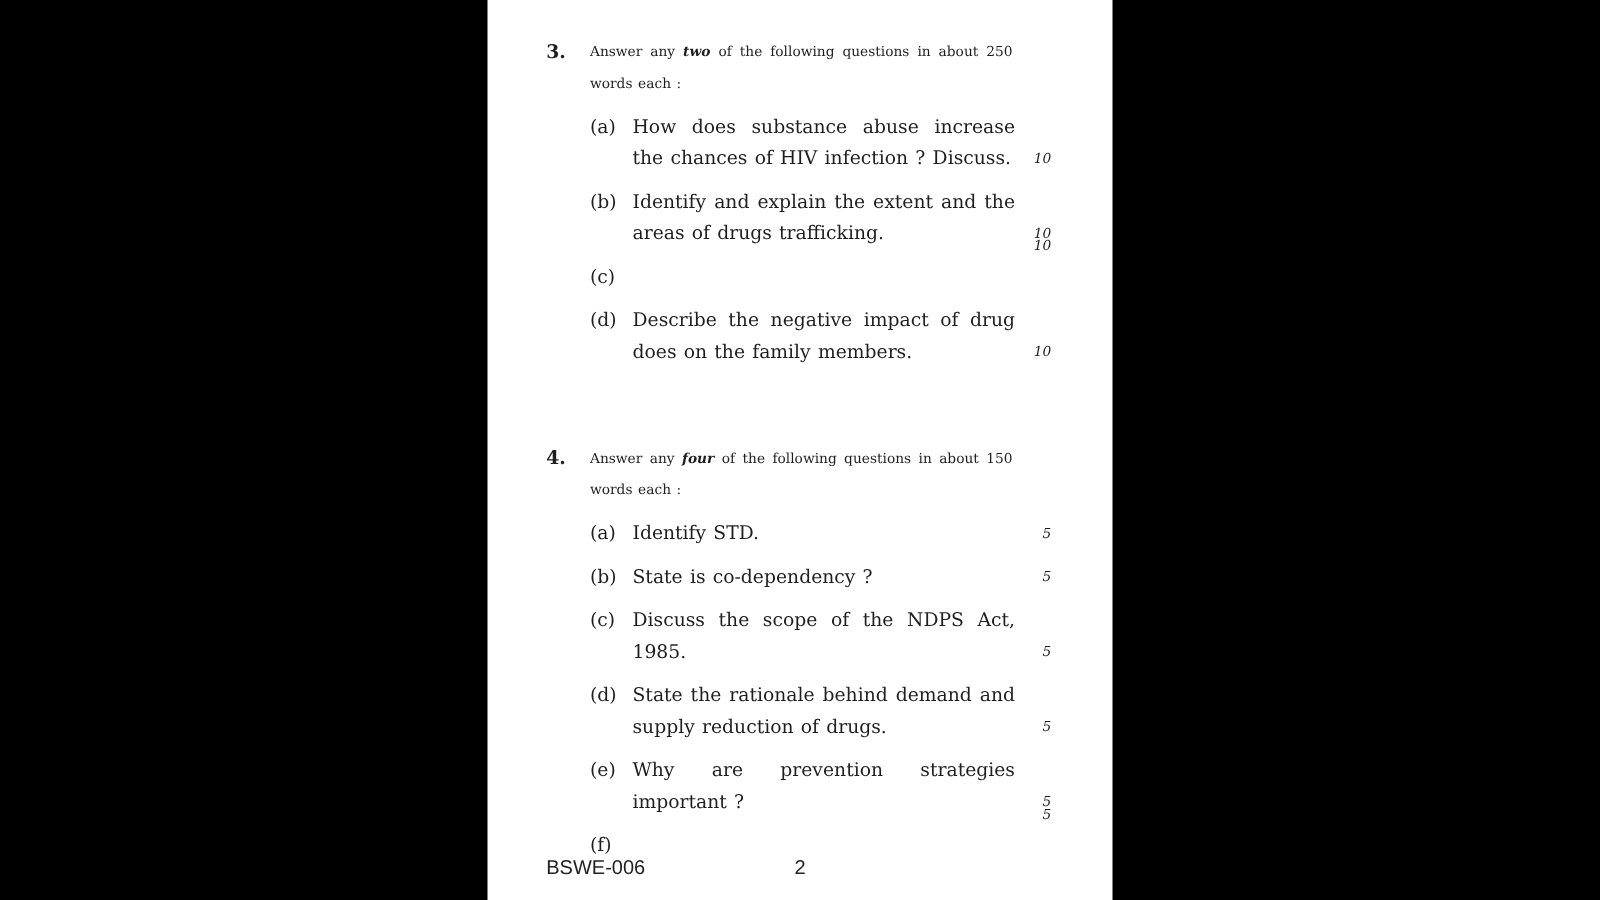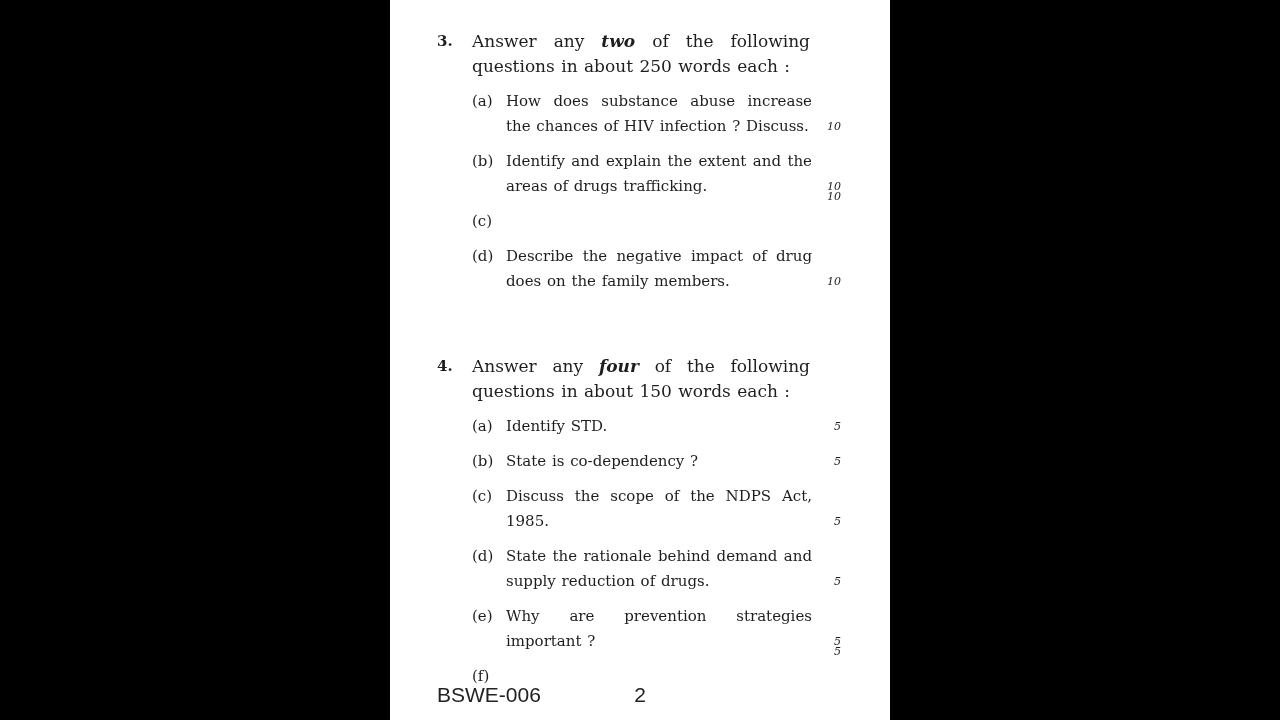--- a/index.html
+++ b/index.html
@@ -24,21 +24,21 @@
   .content { padding: 29px 0 0 47px; }
   .question { display: flex; align-items: flex-start; }
   .question.second { margin-top: 60px; }
   .q-num {
     width: 35px; flex: 0 0 35px;
     font-weight: bold; font-size: 15px; line-height: 25px;
   }
   .q-body { flex: 1; }
   .q-intro {
     width: 338px;
-    font-size: 17px; line-height: 25px;
+    font-size: 11px; line-height: 25px;
     text-align: justify;
     word-spacing: 1px;
   }
   .kw { font-weight: bold; font-style: italic; }
   .sub { display: flex; margin-top: 10px; align-items: flex-start; }
   .sub-label {
     width: 34px; flex: 0 0 34px;
     font-size: 15px; line-height: 25px;
   }
   .sub-text {
@@ -49,21 +49,21 @@
     word-spacing: 1px;
   }
   .mark {
     position: absolute; right: -29px; bottom: 0;
     font-style: italic; font-size: 11px; line-height: 25px;
     word-spacing: 0;
   }
   .footer {
     position: absolute; left: 0; bottom: 17px; width: 100%;
     font-family: "Liberation Sans", sans-serif;
-    font-size: 21px; line-height: 16px; color: #222;
+    font-size: 16px; line-height: 16px; color: #222;
   }
   .course { position: absolute; left: 47px; bottom: 0; }
   .pageno { display: block; text-align: center; }
 </style>
 </head>
 <body>
 
 <div class="letterbox left"></div>
 <div class="letterbox right"></div>
 

